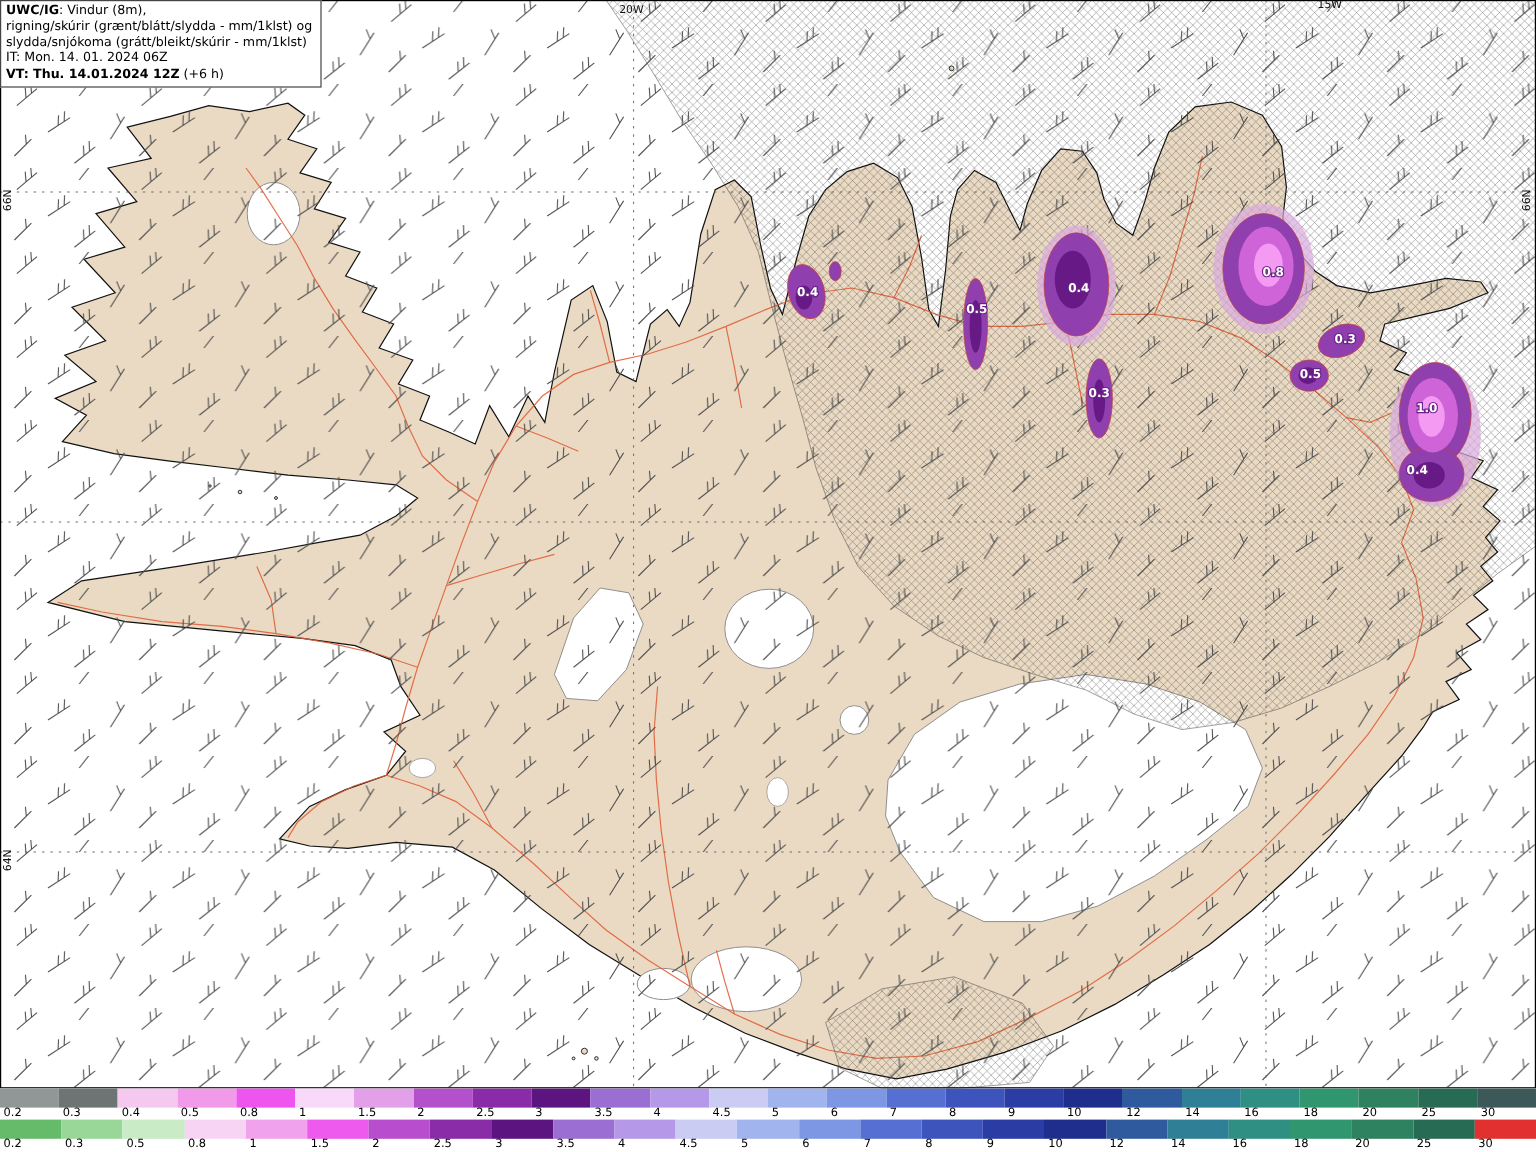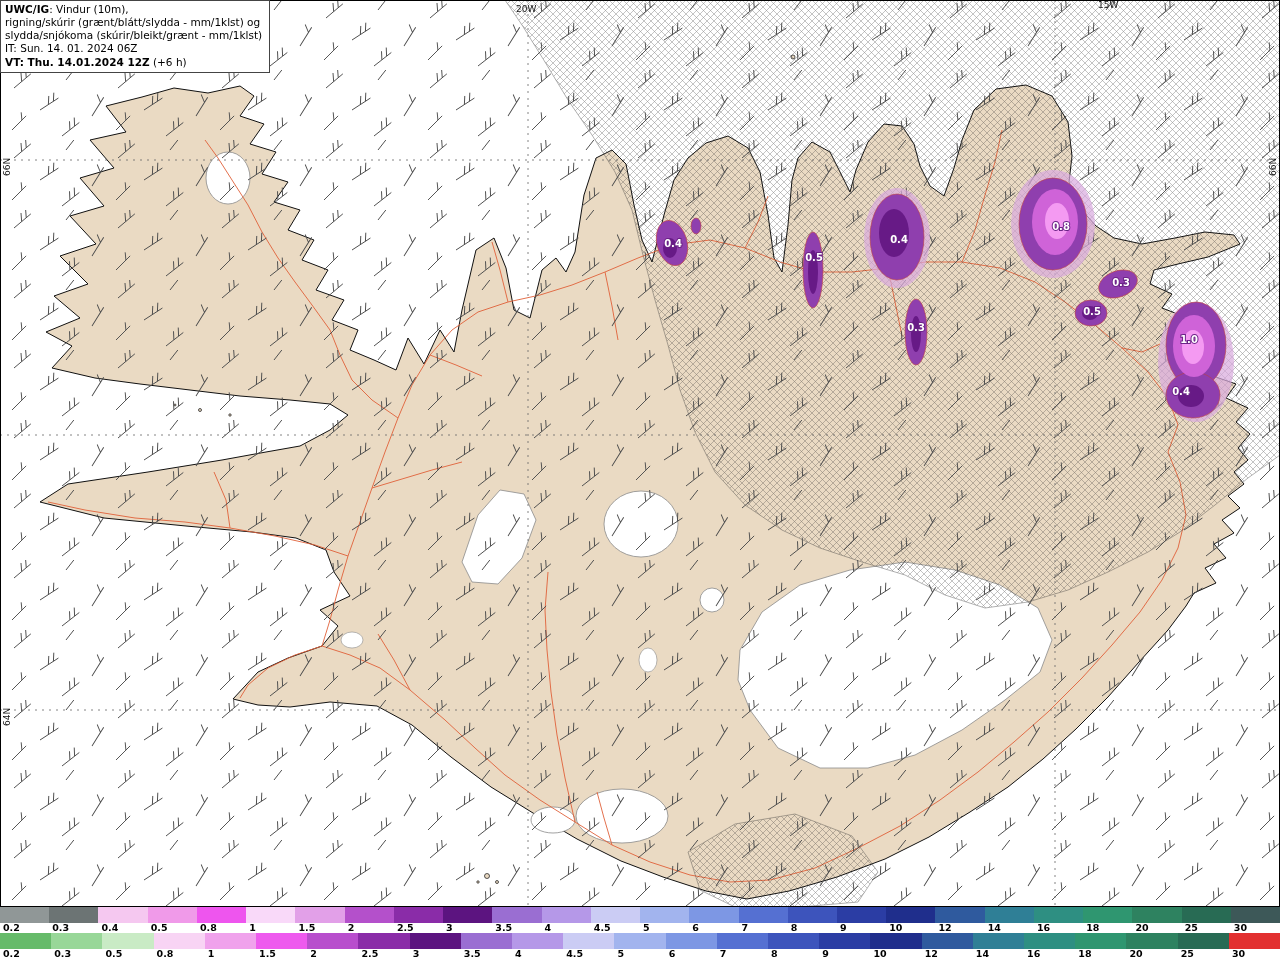--- a/index.html
+++ b/index.html
@@ -10,21 +10,21 @@
   .legend-box { position:absolute; top:0; left:0; background:#fff; border:1px solid #444;
                 padding:2px 7px 3px 4px; font-size:10.5px; line-height:1.25; color:#000; width:auto; }
   .legend-box .ln { white-space:nowrap; }
   .grid-label { position:absolute; font-size:9px; color:#111; line-height:9px; }
   .grid-label.vert { transform:rotate(-90deg); transform-origin:left top; }
   .colorbars { width:1280px; }
   .cbar-row { display:flex; width:1280px; height:16px; }
   .cbar-row .cbar-cell { flex:1 1 0; height:100%; }
   .cbar-labels { display:flex; width:1280px; height:10px; background:#fff; }
   .cbar-labels.last { height:11px; }
-  .cbar-labels .cbar-label { flex:1 1 0; font-size:9.5px; line-height:10px; padding-left:3px; color:#000; white-space:nowrap;font-weight:bold; }
+  .cbar-labels .cbar-label { flex:1 1 0; font-size:9.5px; line-height:10px; padding-left:3px; color:#000; white-space:nowrap; }
 </style>
 </head>
 <body>
 
 <div class="page">
   <div class="map-area">
 
     <svg class="map" width="1280" height="907" viewBox="0 0 1280 907">
       <defs>
         <pattern id="barbs" width="104" height="70" patternUnits="userSpaceOnUse">
@@ -162,24 +162,24 @@
         <text x="1121" y="286">0.3</text>
         <text x="1092" y="315">0.5</text>
         <text x="1189" y="343">1.0</text>
         <text x="1181" y="395">0.4</text>
       </g>
 
       <rect x="0.5" y="0.5" width="1279" height="906" fill="none" stroke="#000" stroke-width="1"></rect>
     </svg>
 
     <div class="legend-box">
-      <div class="ln"><b>UWC/IG</b><span>: Vindur (10m),</span></div>
+      <div class="ln"><b>UWC/IG</b><span>: Vindur (8m),</span></div>
       <div class="ln">rigning/skúrir (grænt/blátt/slydda - mm/1klst) og</div>
-      <div class="ln">slydda/snjókoma (skúrir/bleikt/grænt - mm/1klst)</div>
-      <div class="ln">IT: Sun. 14. 01. 2024 06Z</div>
+      <div class="ln">slydda/snjókoma (grátt/bleikt/skúrir - mm/1klst)</div>
+      <div class="ln">IT: Mon. 14. 01. 2024 06Z</div>
       <div class="ln"><b>VT: Thu. 14.01.2024 12Z</b><span> (+6 h)</span></div>
     </div>
 
     <span class="grid-label" style="left:516px;top:5px">20W</span>
     <span class="grid-label" style="left:1098px;top:1px">15W</span>
     <span class="grid-label vert" style="left:3px;top:176px">66N</span>
     <span class="grid-label vert" style="left:3px;top:726px">64N</span>
     <span class="grid-label vert" style="left:1269px;top:176px">66N</span>
   </div>
 

